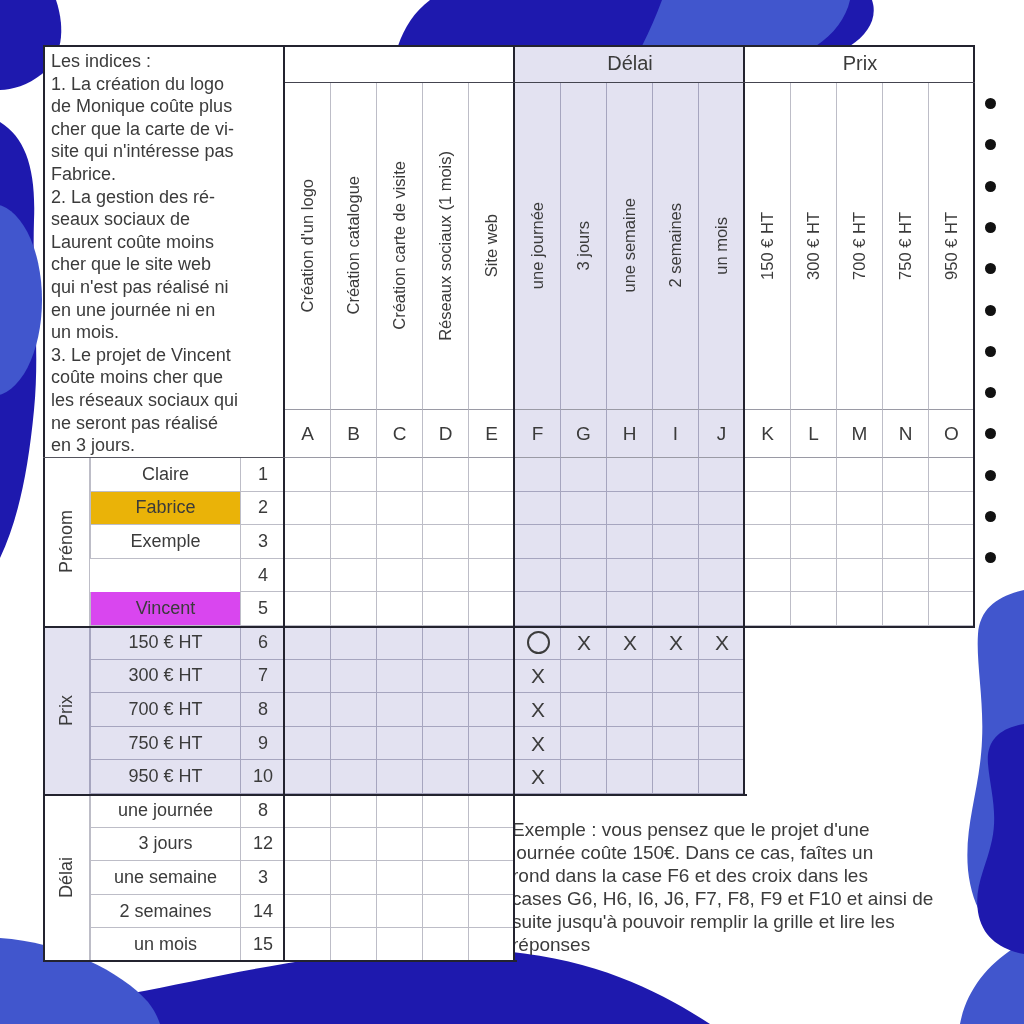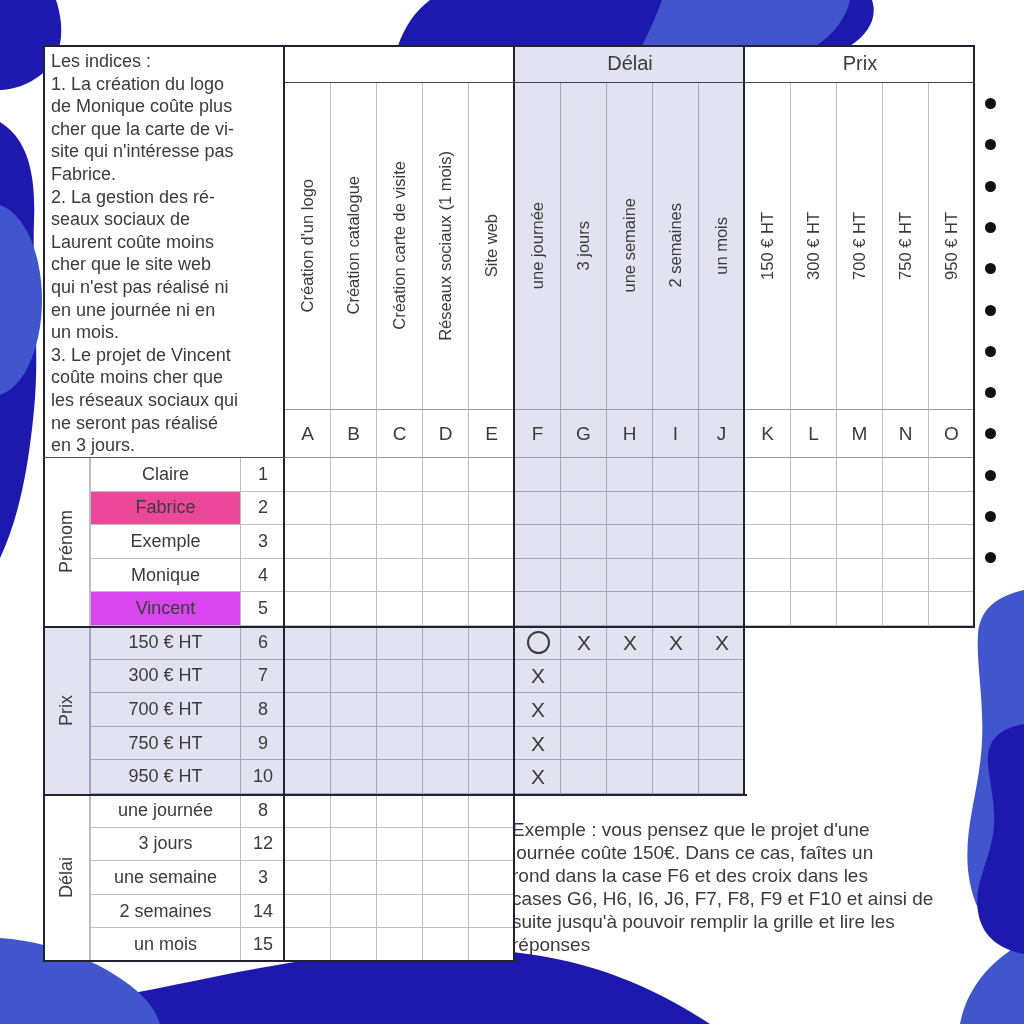--- a/index.html
+++ b/index.html
@@ -271,25 +271,24 @@
       <div class="abs flexc" style="left: 377px; top: 894.8px; width: 46px; height: 33.6px; background: rgb(255, 255, 255); border-right: 1px solid rgb(189, 189, 199); border-bottom: 1px solid rgb(189, 189, 199);"></div>
       <div class="abs flexc" style="left: 423px; top: 894.8px; width: 46px; height: 33.6px; background: rgb(255, 255, 255); border-right: 1px solid rgb(189, 189, 199); border-bottom: 1px solid rgb(189, 189, 199);"></div>
       <div class="abs flexc" style="left: 469px; top: 894.8px; width: 46px; height: 33.6px; background: rgb(255, 255, 255); border-right: 1px solid rgb(189, 189, 199); border-bottom: 1px solid rgb(189, 189, 199);"></div>
       <div class="abs flexc" style="left: 285px; top: 928.4px; width: 46px; height: 33.6px; background: rgb(255, 255, 255); border-right: 1px solid rgb(189, 189, 199); border-bottom: 1px solid rgb(189, 189, 199);"></div>
       <div class="abs flexc" style="left: 331px; top: 928.4px; width: 46px; height: 33.6px; background: rgb(255, 255, 255); border-right: 1px solid rgb(189, 189, 199); border-bottom: 1px solid rgb(189, 189, 199);"></div>
       <div class="abs flexc" style="left: 377px; top: 928.4px; width: 46px; height: 33.6px; background: rgb(255, 255, 255); border-right: 1px solid rgb(189, 189, 199); border-bottom: 1px solid rgb(189, 189, 199);"></div>
       <div class="abs flexc" style="left: 423px; top: 928.4px; width: 46px; height: 33.6px; background: rgb(255, 255, 255); border-right: 1px solid rgb(189, 189, 199); border-bottom: 1px solid rgb(189, 189, 199);"></div>
       <div class="abs flexc" style="left: 469px; top: 928.4px; width: 46px; height: 33.6px; background: rgb(255, 255, 255); border-right: 1px solid rgb(189, 189, 199); border-bottom: 1px solid rgb(189, 189, 199);"></div>
       <div class="abs flexc rowlab" style="left: 90px; top: 458px; width: 150px; height: 33.6px; background: rgb(255, 255, 255); border-left: 1px solid rgb(189, 189, 199); border-bottom: 1px solid rgb(189, 189, 199);">Claire</div>
       <div class="abs flexc num" style="left: 240px; top: 458px; width: 45px; height: 33.6px; background: rgb(255, 255, 255); border-left: 1px solid rgb(189, 189, 199); border-bottom: 1px solid rgb(189, 189, 199);">1</div>
-      <div class="abs flexc rowlab" style="left: 90px; top: 491.6px; width: 150px; height: 33.6px; background: #ec4899; border-left: 1px solid rgb(189, 189, 199); border-bottom: 1px solid rgb(189, 189, 199);">Fabrice</div>
+      <div class="abs flexc rowlab" style="left: 90px; top: 491.6px; width: 150px; height: 33.6px; background: #eab308; border-left: 1px solid rgb(189, 189, 199); border-bottom: 1px solid rgb(189, 189, 199);">Fabrice</div>
       <div class="abs flexc num" style="left: 240px; top: 491.6px; width: 45px; height: 33.6px; background: rgb(255, 255, 255); border-left: 1px solid rgb(189, 189, 199); border-bottom: 1px solid rgb(189, 189, 199);">2</div>
       <div class="abs flexc rowlab" style="left: 90px; top: 525.2px; width: 150px; height: 33.6px; background: rgb(255, 255, 255); border-left: 1px solid rgb(189, 189, 199); border-bottom: 1px solid rgb(189, 189, 199);">Exemple</div>
       <div class="abs flexc num" style="left: 240px; top: 525.2px; width: 45px; height: 33.6px; background: rgb(255, 255, 255); border-left: 1px solid rgb(189, 189, 199); border-bottom: 1px solid rgb(189, 189, 199);">3</div>
-      <div class="abs flexc rowlab" style="left: 90px; top: 558.8px; width: 150px; height: 33.6px; background: rgb(255, 255, 255); border-left: 1px solid rgb(189, 189, 199); border-bottom: 1px solid rgb(189, 189, 199);">Monique</div>
       <div class="abs flexc num" style="left: 240px; top: 558.8px; width: 45px; height: 33.6px; background: rgb(255, 255, 255); border-left: 1px solid rgb(189, 189, 199); border-bottom: 1px solid rgb(189, 189, 199);">4</div>
       <div class="abs flexc rowlab" style="left: 90px; top: 592.4px; width: 150px; height: 33.6px; background: #d946ef; border-left: 1px solid rgb(189, 189, 199); border-bottom: 1px solid rgb(189, 189, 199);">Vincent</div>
       <div class="abs flexc num" style="left: 240px; top: 592.4px; width: 45px; height: 33.6px; background: rgb(255, 255, 255); border-left: 1px solid rgb(189, 189, 199); border-bottom: 1px solid rgb(189, 189, 199);">5</div>
       <div class="abs flexc rowlab" style="left: 90px; top: 626px; width: 150px; height: 33.6px; background: rgb(227, 226, 241); border-left: 1px solid rgb(166, 165, 191); border-bottom: 1px solid rgb(166, 165, 191);">150 € HT</div>
       <div class="abs flexc num" style="left: 240px; top: 626px; width: 45px; height: 33.6px; background: rgb(227, 226, 241); border-left: 1px solid rgb(166, 165, 191); border-bottom: 1px solid rgb(166, 165, 191);">6</div>
       <div class="abs flexc rowlab" style="left: 90px; top: 659.6px; width: 150px; height: 33.6px; background: rgb(227, 226, 241); border-left: 1px solid rgb(166, 165, 191); border-bottom: 1px solid rgb(166, 165, 191);">300 € HT</div>
       <div class="abs flexc num" style="left: 240px; top: 659.6px; width: 45px; height: 33.6px; background: rgb(227, 226, 241); border-left: 1px solid rgb(166, 165, 191); border-bottom: 1px solid rgb(166, 165, 191);">7</div>
       <div class="abs flexc rowlab" style="left: 90px; top: 693.2px; width: 150px; height: 33.6px; background: rgb(227, 226, 241); border-left: 1px solid rgb(166, 165, 191); border-bottom: 1px solid rgb(166, 165, 191);">700 € HT</div>
       <div class="abs flexc num" style="left: 240px; top: 693.2px; width: 45px; height: 33.6px; background: rgb(227, 226, 241); border-left: 1px solid rgb(166, 165, 191); border-bottom: 1px solid rgb(166, 165, 191);">8</div>
       <div class="abs flexc rowlab" style="left: 90px; top: 726.8px; width: 150px; height: 33.6px; background: rgb(227, 226, 241); border-left: 1px solid rgb(166, 165, 191); border-bottom: 1px solid rgb(166, 165, 191);">750 € HT</div>

